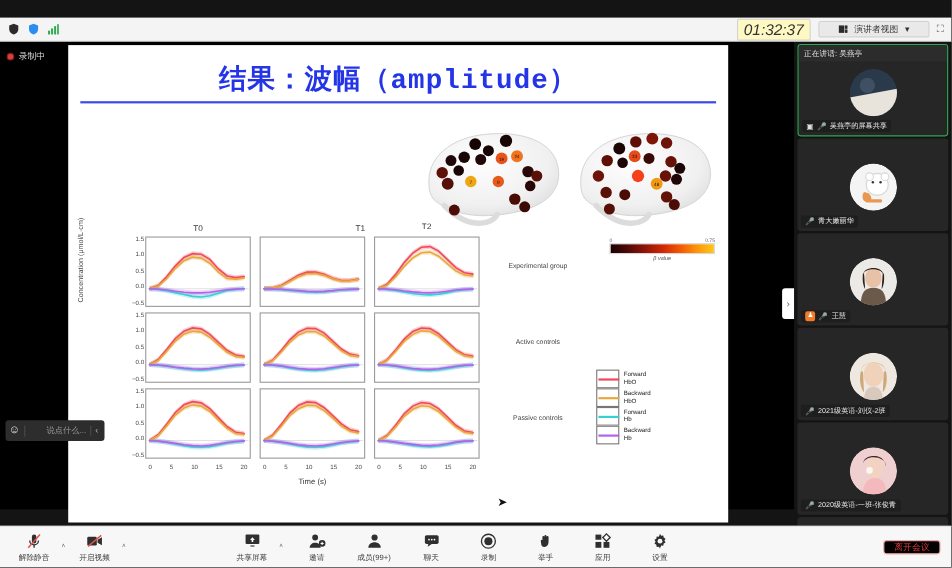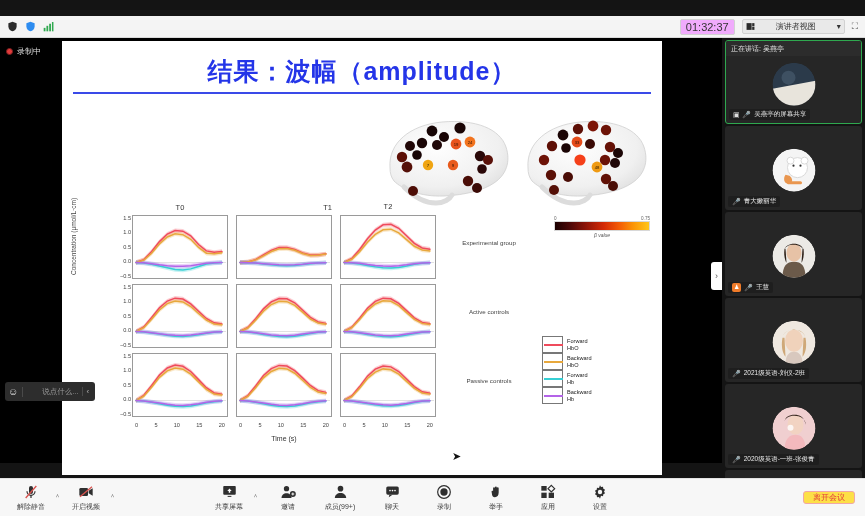--- a/index.html
+++ b/index.html
@@ -32,27 +32,27 @@
     position: absolute; top: 16px; left: 0; width: 865px; height: 22px;
     background: #f4f4f4; border-bottom: 1px solid #d9d9d9;
     display: flex; align-items: center;
   }
   .subbar-left { display: flex; align-items: center; gap: 7px; padding-left: 7px; }
   .mini-ic { width: 11px; height: 11px; display:inline-block; }
   .subbar-right {
     margin-left: auto; display: flex; align-items: center; gap: 7px; padding-right: 7px;
   }
   .timer {
-    background: #f0abfc; border: 1px solid #d2d2d2; border-radius: 2px;
-    font-size: 11px; color: #333; padding: 1px 5px;
+    background: #fef9c3; border: 1px solid #d2d2d2; border-radius: 2px;
+    font-size: 14px; color: #333; padding: 1px 5px; font-style: italic;
   }
   .viewsel {
     background: #e9e9e9; border: 1px solid #d2d2d2; border-radius: 2px;
-    font-size: 8px; color: #333; padding: 1px 3px;
-    display:flex; align-items:center; gap:21px;
+    font-size: 8px; color: #333; padding: 1px 17px;
+    display:flex; align-items:center; gap:6px;
   }
   .fsbtn { font-size: 9px; color: #555; }
 
   
   .stage {
     position: absolute; top: 38px; left: 0; width: 722px; height: 425px;
     background: #000;
   }
   .slide {
     position: absolute; left: 62px; top: 3px; width: 600px; height: 434px;
@@ -81,21 +81,21 @@
     border-radius: 3px 0 0 3px;
     display:flex; align-items:center; justify-content:center;
     font-size: 9px; color:#555;
   }
 
   
   .slide-title {
     position: absolute; left: 0; top: 14px; width: 600px;
     text-align: center; color: #2435e8;
     font-size: 25px; font-weight: 700; letter-spacing: 1px;
-    font-family: Liberation Sans, sans-serif;
+    font-family: Liberation Mono, monospace;
   }
   .title-rule {
     position: absolute; left: 11px; top: 51px; width: 578px; height: 2.4px;
     background: #3a4ae8;
   }
 
   
   .brains { position: absolute; left: 318px; top: 72px; width: 268px; height: 100px; }
   .cbar-wrap { position: absolute; left: 492px; top: 175px; width: 96px; }
   .cbar {
@@ -193,21 +193,21 @@
   .tb-item {
     display:flex; flex-direction:column; align-items:center; justify-content:center;
     min-width:46px; color:#3d3d3d; font-size:7px; gap:2px; cursor:default;
   }
   .tb-ic { height:16px; display:flex; align-items:center; justify-content:center; font-size:14px; color:#2f2f2f; }
   .tb-left { display:flex; align-items:flex-end; padding-left:8px; gap:2px; }
   .tb-center { display:flex; margin:0 auto; gap:6px; align-items:flex-end;}
   .caret { font-size:7px; color:#555; padding-bottom:10px; }
   .leave-btn {
     margin-left:auto; margin-right:10px;
-    border:1px solid #f1a7a7; background:#fde047; color:#e33b3b;
+    border:1px solid #f1a7a7; background:#000000; color:#e33b3b;
     font-size:8px; border-radius:3px; padding:0 9px;
   }
   .cursor-arrow { position:absolute; left:390px; top:409px; font-size:11px; color:#111; }
 </style>
 </head>
 <body>
 
 <div id="app">
 
 

